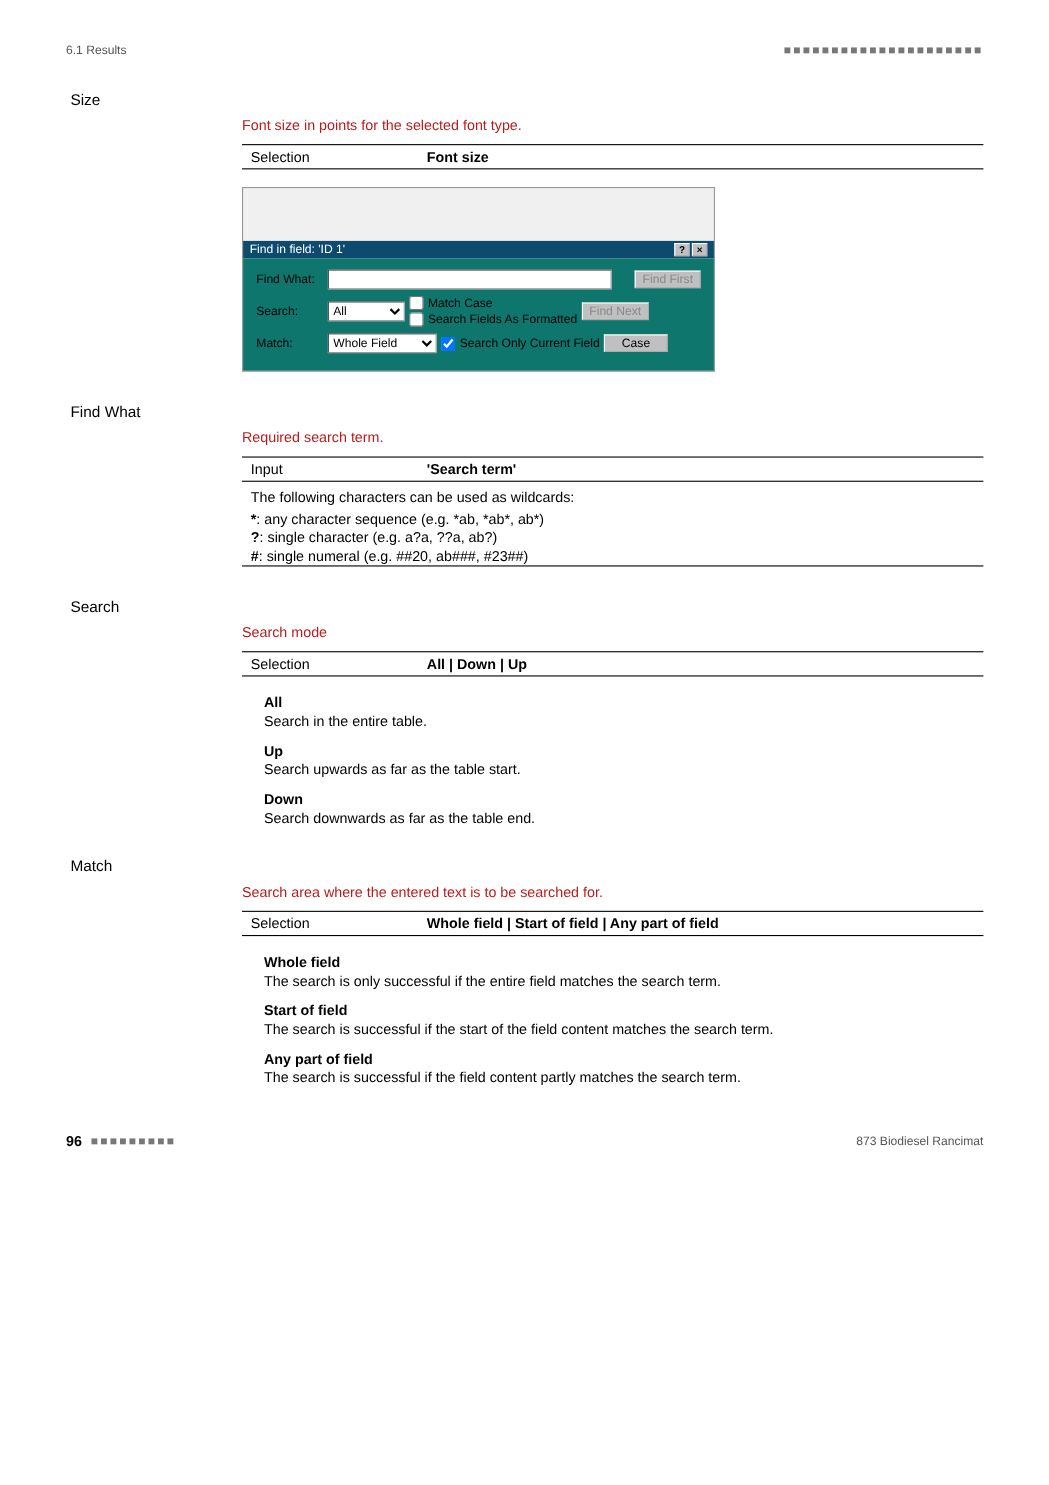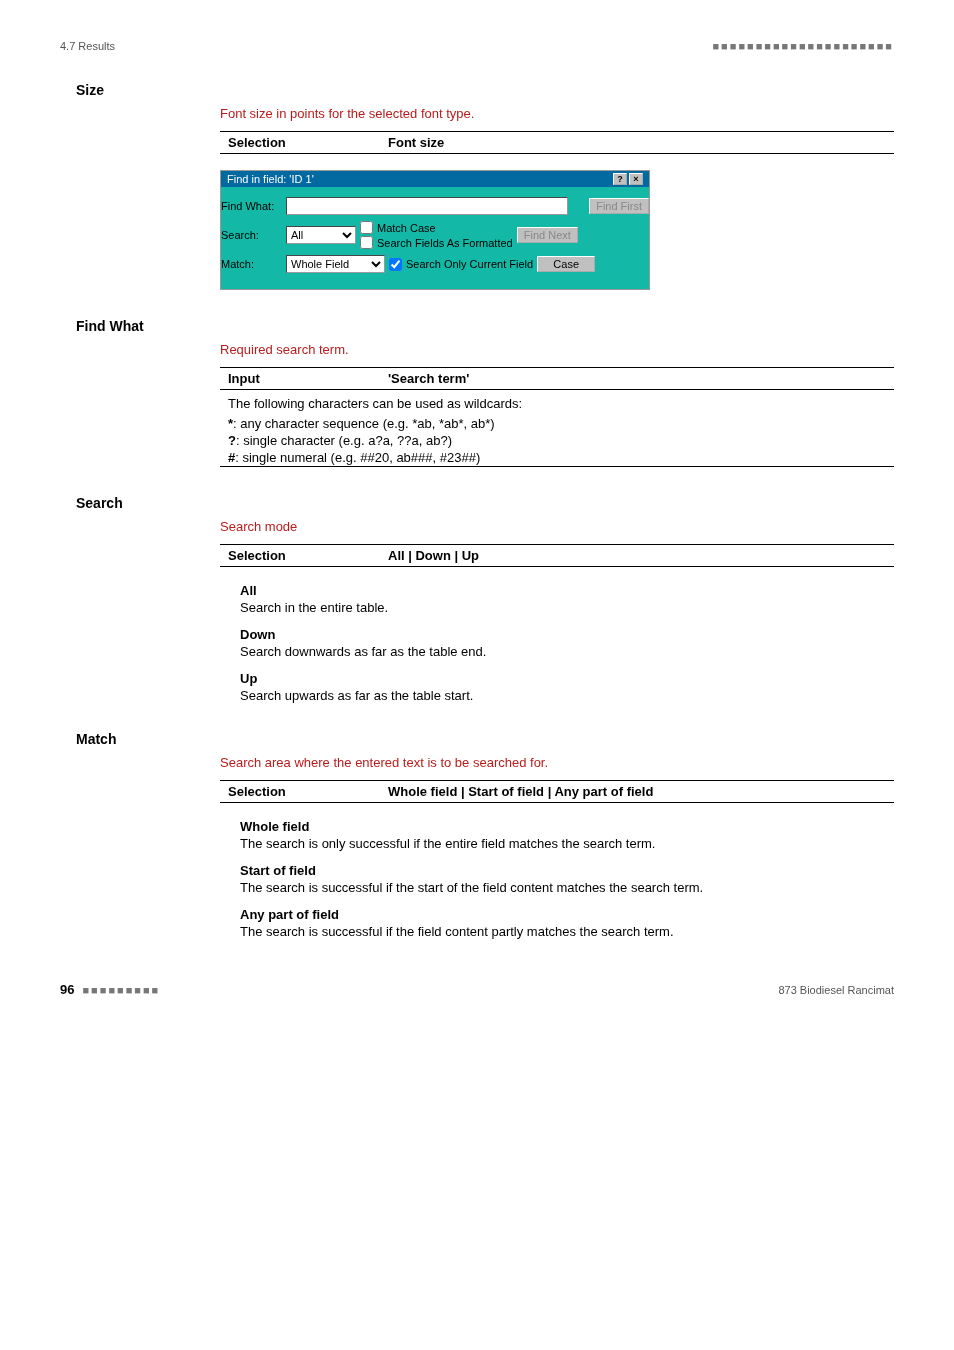--- a/index.html
+++ b/index.html
@@ -27,24 +27,24 @@
       font-size: 11px;
       color: #555;
     }
     .header-dots {
       letter-spacing: 2px;
       color: #777;
     }
 
     
     .section-heading {
-      font-weight: bold;
+      font-weight: normal;
       font-size: 14px;
       margin-bottom: 8px;
-      margin-left: 16px;
+      margin-left: 4px;
     }
 
     
     .content-area {
       margin-left: 160px;
     }
 
     .section-desc {
       font-size: 13px;
       margin-bottom: 10px;
@@ -61,45 +61,46 @@
       padding: 4px 8px;
       font-size: 13px;
       vertical-align: top;
     }
     .info-table tr.header-row td {
       border-bottom: 1px solid #000;
       border-top: 1px solid #000;
       padding: 3px 8px;
     }
     .info-table tr.header-row td:first-child {
-      font-weight: bold;
+      font-weight: normal;
       color: #000;
     }
     .info-table tr.header-row td:last-child {
       font-weight: bold;
     }
     .col-selection { width: 160px; }
     .col-value { }
 
     
     .dialog-screenshot {
       border: 1px solid #999;
       background: #f0f0f0;
       padding: 0;
       margin-bottom: 20px;
       width: 430px;
     }
     .dialog-titlebar {
-      background: #0369a1;
+      background: #0c4a6e;
       color: #fff;
       font-size: 11px;
       padding: 2px 6px;
       display: flex;
       justify-content: space-between;
       align-items: flex-end;
+      margin-top: 48px;
     }
     .dialog-titlebar-title { font-size: 11px; }
     .dialog-titlebar-buttons {
       display: flex;
       gap: 2px;
     }
     .dialog-titlebar-btn {
       background: #c0c0c0;
       border: 1px outset #fff;
       width: 14px;
@@ -107,22 +108,22 @@
       font-size: 9px;
       display: flex;
       align-items: center;
       justify-content: center;
       cursor: pointer;
       color: #000;
       font-weight: bold;
     }
 
     .dialog-body {
-      background: #14b8a6;
-      padding: 10px 0;
+      background: #0f766e;
+      padding: 10px 12px;
       font-size: 11px;
     }
 
     .dialog-row {
       display: flex;
       align-items: center;
       margin-bottom: 6px;
     }
     .dialog-label {
       width: 65px;
@@ -219,21 +220,21 @@
       font-size: 11px;
       color: #555;
     }
   </style>
 </head>
 <body>
 
 <div class="page">
 
   <div class="page-header">
-    <span>4.7 Results</span>
+    <span>6.1 Results</span>
     <span class="header-dots">■■■■■■■■■■■■■■■■■■■■■</span>
   </div>
 
   <div class="section-block">
     <div class="section-heading">Size</div>
     <div class="content-area">
       <p class="section-desc">Font size in points for the selected font type.</p>
 
       <table class="info-table">
         <tbody>
@@ -348,26 +349,26 @@
           <td class="col-value">All | Down | Up</td>
         </tr>
       </tbody>
         </table>
 
       <div class="sub-item">
         <div class="sub-item-heading">All</div>
         <div class="sub-item-desc">Search in the entire table.</div>
       </div>
       <div class="sub-item">
+        <div class="sub-item-heading">Up</div>
+        <div class="sub-item-desc">Search upwards as far as the table start.</div>
+      </div>
+      <div class="sub-item">
         <div class="sub-item-heading">Down</div>
         <div class="sub-item-desc">Search downwards as far as the table end.</div>
-      </div>
-      <div class="sub-item">
-        <div class="sub-item-heading">Up</div>
-        <div class="sub-item-desc">Search upwards as far as the table start.</div>
       </div>
     </div>
   </div>
 
   <div class="section-block">
     <div class="section-heading">Match</div>
     <div class="content-area">
       <p class="section-desc">Search area where the entered text is to be searched for.</p>
 
       <table class="info-table">

